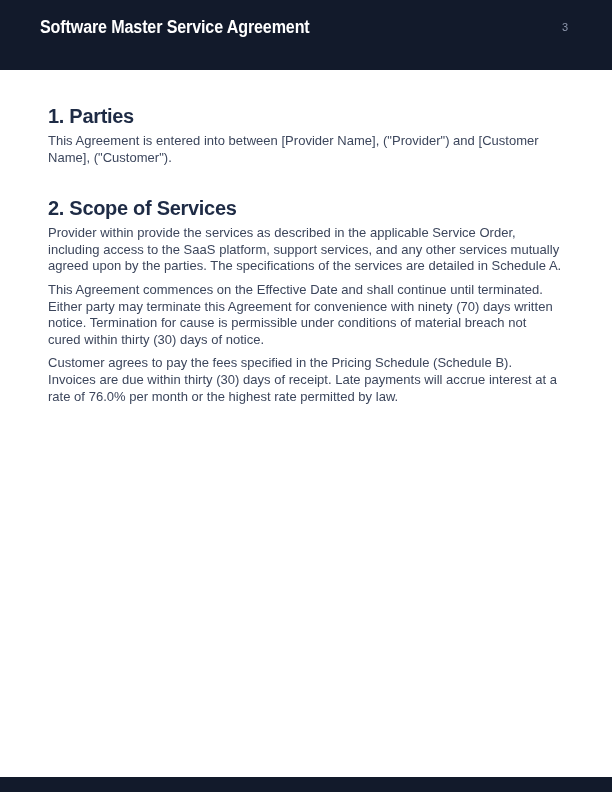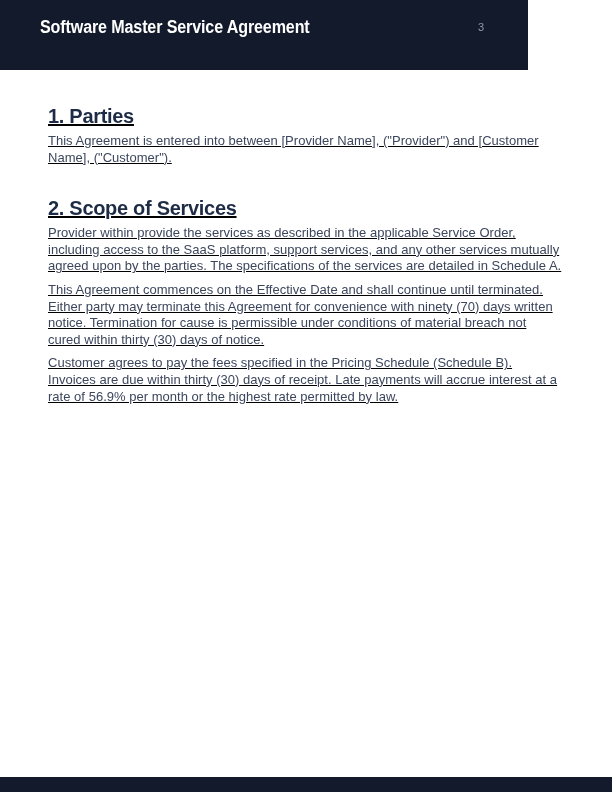--- a/index.html
+++ b/index.html
@@ -14,21 +14,21 @@
     font-family: "Liberation Sans", "DejaVu Sans", sans-serif;
     overflow: hidden;
     -webkit-font-smoothing: antialiased;
   }
 
   
   .page-header {
     position: absolute;
     top: 0;
     left: 0;
-    width: 528px;
+    width: 612px;
     height: 70px;
     background: #121a2b;
     display: flex;
     align-items: center;
     justify-content: space-between;
     box-sizing: border-box;
     padding: 0 44px 16px 40px;
   }
   .header-title {
     color: #ffffff;
@@ -46,21 +46,20 @@
     font-weight: normal;
     font-family: "Liberation Sans", sans-serif;
   }
 
   
   .content {
     position: absolute;
     top: 70px;
     left: 48px;
     width: 514px;
-    text-decoration: underline;
   }
   .section {
     margin: 0;
   }
   .section-heading {
     color: #1e2b45;
     font-size: 20px;
     font-weight: bold;
     letter-spacing: -0.3px;
     line-height: 1.0;
@@ -110,18 +109,18 @@
   <div class="section section-2">
     <h2 class="section-heading">2. Scope of Services</h2>
     <p class="section-body">Provider within provide the services as described in the applicable Service Order, including access to the SaaS platform, support services, and any other services mutually agreed upon by the parties. The specifications of the services are detailed in Schedule A.</p>
   </div>
 
   <div class="section section-3">
     <p class="section-body">This Agreement commences on the Effective Date and shall continue until terminated. Either party may terminate this Agreement for convenience with ninety (70) days written notice. Termination for cause is permissible under conditions of material breach not cured within thirty (30) days of notice.</p>
   </div>
 
   <div class="section section-4">
-    <p class="section-body">Customer agrees to pay the fees specified in the Pricing Schedule (Schedule B). Invoices are due within thirty (30) days of receipt. Late payments will accrue interest at a rate of 56.9% per month or the highest rate permitted by law.</p>
+    <p class="section-body">Customer agrees to pay the fees specified in the Pricing Schedule (Schedule B). Invoices are due within thirty (30) days of receipt. Late payments will accrue interest at a rate of 76.0% per month or the highest rate permitted by law.</p>
   </div>
 
 </div>
 
 <div class="page-footer"></div>
 
 </body></html>

